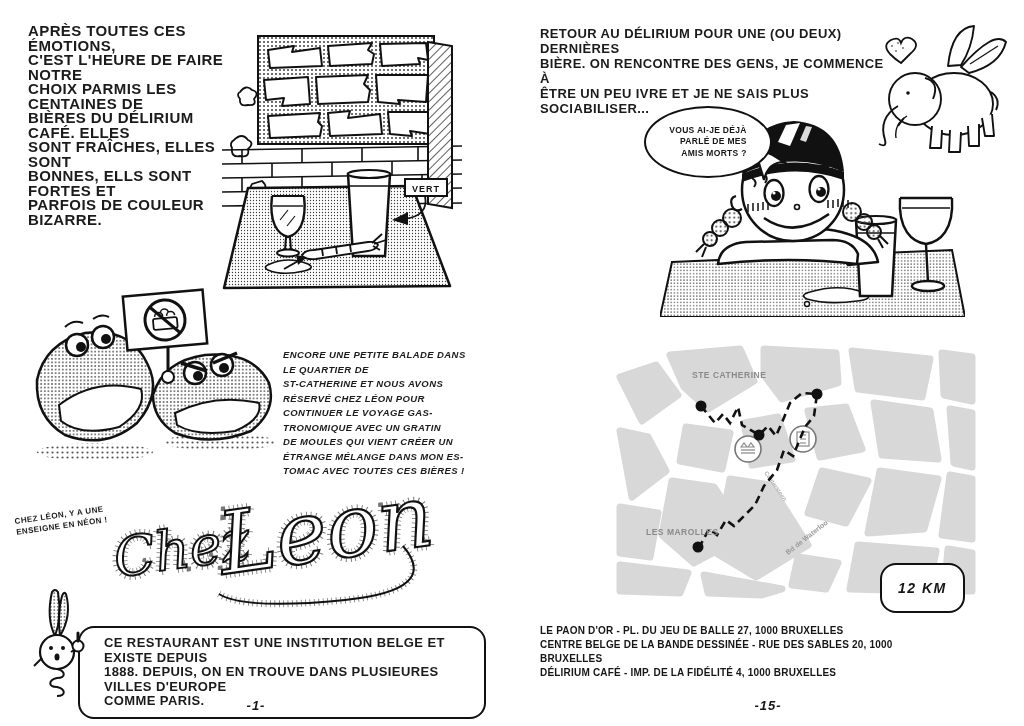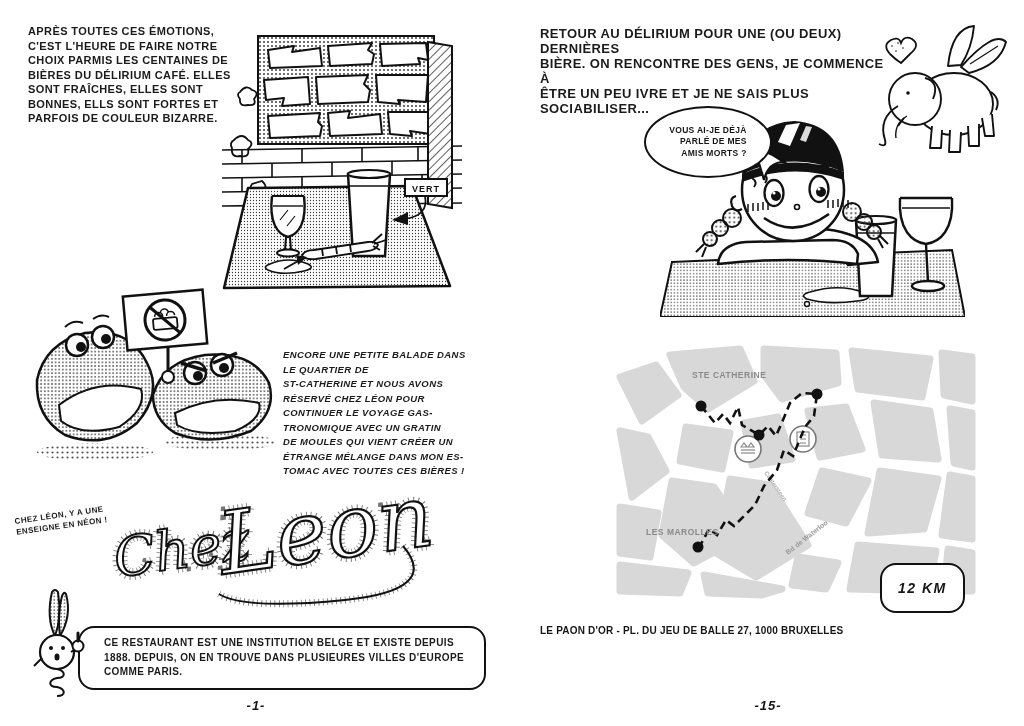--- a/index.html
+++ b/index.html
@@ -1,26 +1,26 @@
 <!DOCTYPE html>
 <html><head>
 <meta charset="utf-8">
 <style>
   html,body{margin:0;padding:0;background:#fff;}
   .spread{position:relative;width:1024px;height:726px;background:#fff;overflow:hidden;
           font-family:"Liberation Sans",sans-serif;color:#161616;}
   .abs{position:absolute;}
   .txt{font-weight:700;white-space:pre-line;letter-spacing:.4px;color:#1b1b1b;}
-  .narration-l{left:28px;top:24px;width:215px;font-size:11px;line-height:14.5px;}
+  .narration-l{left:28px;top:24px;width:215px;font-size:15px;line-height:14.5px;}
   .narration-balade{left:283px;top:348px;width:230px;font-size:9.5px;line-height:14.5px;font-style:italic;}
   .narration-r{left:540px;top:26px;width:345px;font-size:13px;line-height:15px;}
   .neon-caption{left:14px;top:516px;width:125px;font-size:8px;line-height:11px;
                 transform:rotate(-8deg);transform-origin:left top;}
   .info-box{left:78px;top:626px;width:368px;min-height:44px;border:2.5px solid #111;
-            border-radius:16px;padding:8px 12px 8px 24px;font-size:10px;line-height:14.5px;
+            border-radius:16px;padding:8px 12px 8px 24px;font-size:13px;line-height:14.5px;
             background:#fff;}
   .addresses{left:540px;top:624px;width:435px;font-size:10px;line-height:14px;}
   .addr-line{font-weight:700;white-space:pre-line;letter-spacing:.2px;}
   .page-number{top:698px;width:512px;text-align:center;font-size:13px;font-weight:700;
                font-style:italic;letter-spacing:1px;}
   .pn-left{left:0;} .pn-right{left:512px;}
   .speech-bubble{left:644px;top:106px;width:124px;height:68px;border:2.5px solid #111;
                  border-radius:50%;background:#fff;display:flex;align-items:center;
                  justify-content:center;text-align:right;font-size:8.5px;line-height:11.5px;
                  font-weight:700;white-space:pre-line;z-index:2;letter-spacing:.3px;}
@@ -422,17 +422,20 @@
     <circle cx="86" cy="204" r="5.5" fill="#111"></circle>
 
     <text x="80" y="35" font-size="8.5" font-weight="bold" letter-spacing="0.5" fill="#8a8a8a">STE CATHERINE</text>
     <text x="34" y="192" font-size="8.5" font-weight="bold" letter-spacing="0.5" fill="#8a8a8a">LES MAROLLES</text>
   </svg>
 
   <div class="abs distance-badge">12 KM</div>
 
   <div class="abs addresses">
     <div class="addr-line">LE PAON D'OR - PL. DU JEU DE BALLE 27, 1000 BRUXELLES</div>
+    <div class="addr-line">CENTRE BELGE DE LA BANDE DESSINÉE - RUE DES SABLES 20, 1000
+BRUXELLES</div>
+    <div class="addr-line">DÉLIRIUM CAFÉ - IMP. DE LA FIDÉLITÉ 4, 1000 BRUXELLES</div>
   </div>
 
   <div class="abs page-number pn-right">-15-</div>
 
 </div>
 
 </body></html>

